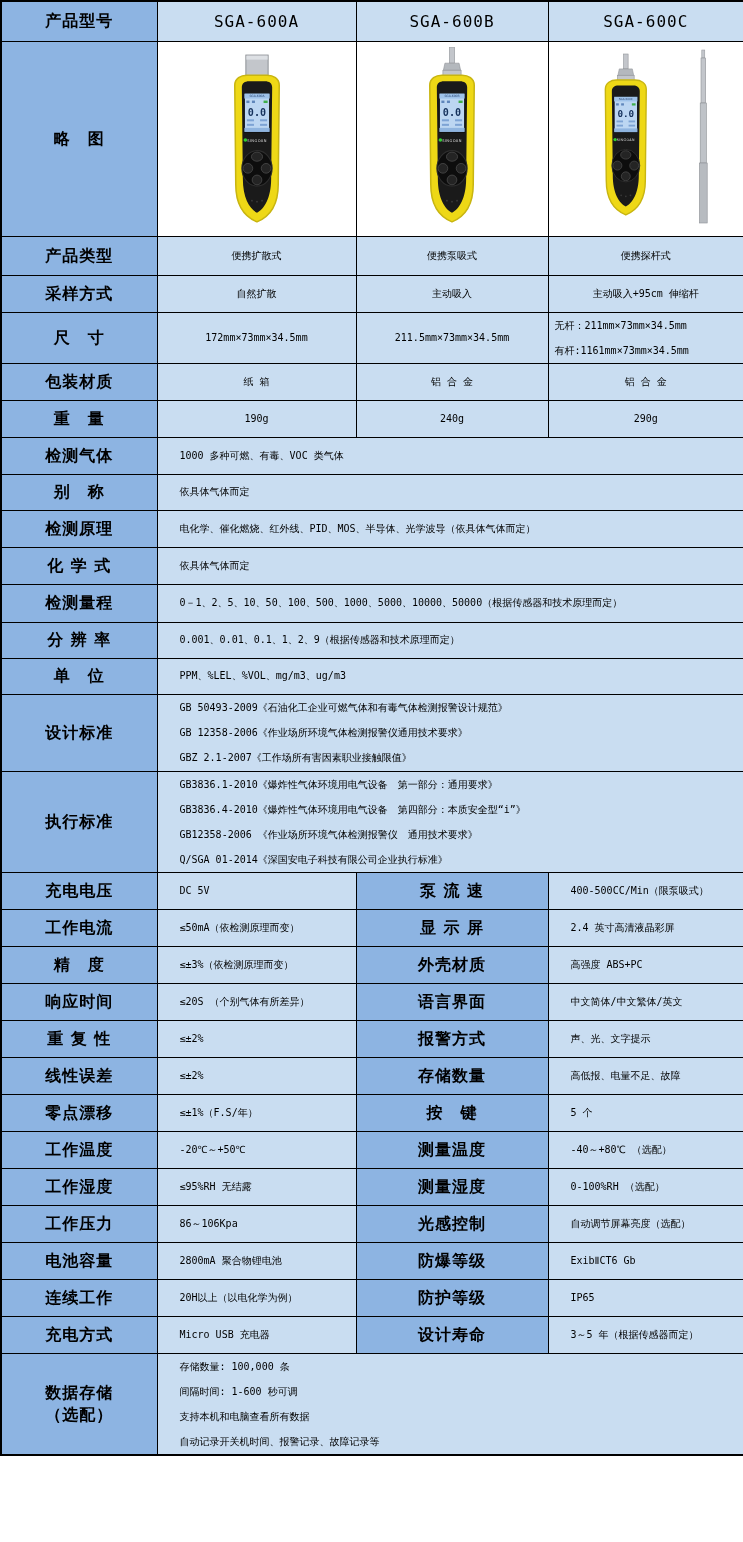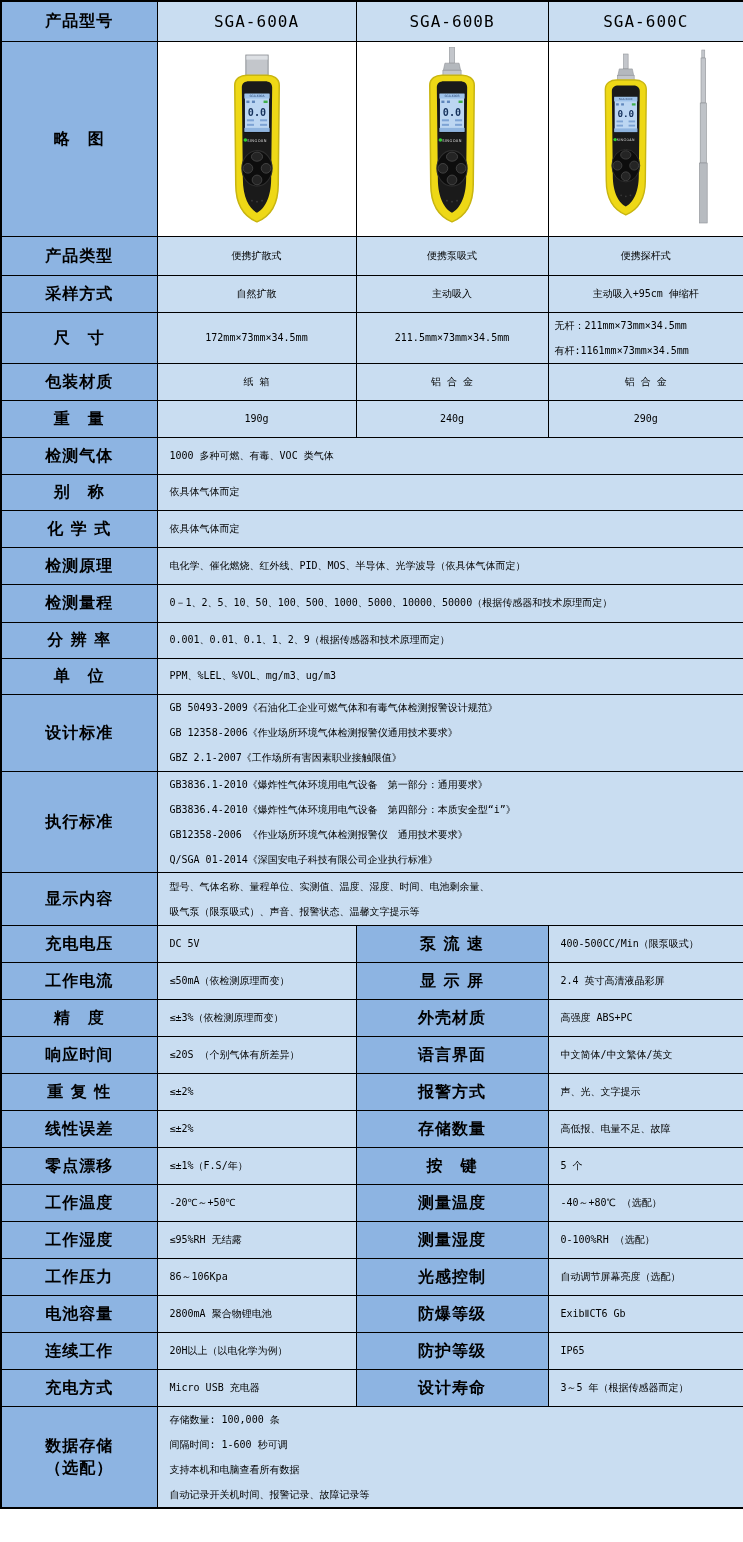--- a/index.html
+++ b/index.html
@@ -27,21 +27,21 @@
     line-height:22px;
     letter-spacing:1px;
   }
   .val{
     background:var(--value_bg,#C9DDF1);
     font-size:10px;
     color:#000;
     font-family:"DejaVu Sans Mono","Liberation Mono",monospace;
   }
   .c{text-align:center;}
-  .l{text-align:left;padding-left:12px;padding-right:6px;}
+  .l{text-align:left;padding-left:22px;padding-right:6px;}
   .ml{white-space:pre-line;line-height:25px;margin-top:40px;}
   .model{font-size:16px;letter-spacing:1px;}
   .imgcell{background:var(--image_bg,#fff);text-align:center;vertical-align:middle;}
   .h40{height:40px}.h195{height:195px}.h39{height:39px}.h37{height:37px}.h36{height:36px}
   .h50{height:50px}.h77{height:77px}.h100{height:100px}.h53{height:53px}.h102{height:102px}
   svg{display:block;margin:0 auto;}
 </style>
 </head>
 <body>
 
@@ -218,26 +218,26 @@
 
 <tr class="h37">
   <td class="lbl">检测气体</td>
   <td class="val l" colspan="3">1000 多种可燃、有毒、VOC 类气体</td>
 </tr>
 <tr class="h36">
   <td class="lbl">别　称</td>
   <td class="val l" colspan="3">依具体气体而定</td>
 </tr>
 <tr class="h37">
+  <td class="lbl">检测原理</td>
+  <td class="val l" colspan="3">电化学、催化燃烧、红外线、PID、MOS、半导体、光学波导（依具体气体而定）</td>
+</tr>
+<tr class="h37">
   <td class="lbl">化 学 式</td>
   <td class="val l" colspan="3">依具体气体而定</td>
-</tr>
-<tr class="h37">
-  <td class="lbl">检测原理</td>
-  <td class="val l" colspan="3">电化学、催化燃烧、红外线、PID、MOS、半导体、光学波导（依具体气体而定）</td>
 </tr>
 <tr class="h38" style="height:38px">
   <td class="lbl">检测量程</td>
   <td class="val l" colspan="3">0－1、2、5、10、50、100、500、1000、5000、10000、50000（根据传感器和技术原理而定）</td>
 </tr>
 <tr class="h36">
   <td class="lbl">分 辨 率</td>
   <td class="val l" colspan="3">0.001、0.01、0.1、1、2、9（根据传感器和技术原理而定）</td>
 </tr>
 <tr class="h36">
@@ -249,25 +249,20 @@
   <td class="val l ml" colspan="3">GB 50493-2009《石油化工企业可燃气体和有毒气体检测报警设计规范》
 GB 12358-2006《作业场所环境气体检测报警仪通用技术要求》
 GBZ 2.1-2007《工作场所有害因素职业接触限值》</td>
 </tr>
 <tr class="h100">
   <td class="lbl">执行标准</td>
   <td class="val l ml" colspan="3">GB3836.1-2010《爆炸性气体环境用电气设备　第一部分：通用要求》
 GB3836.4-2010《爆炸性气体环境用电气设备　第四部分：本质安全型“i”》
 GB12358-2006 《作业场所环境气体检测报警仪　通用技术要求》
 Q/SGA 01-2014《深国安电子科技有限公司企业执行标准》</td>
-</tr>
-<tr class="h53">
-  <td class="lbl">显示内容</td>
-  <td class="val l ml" colspan="3">型号、气体名称、量程单位、实测值、温度、湿度、时间、电池剩余量、
-吸气泵（限泵吸式）、声音、报警状态、温馨文字提示等</td>
 </tr>
 
 <tr class="h37">
   <td class="lbl">充电电压</td>
   <td class="val l">DC 5V</td>
   <td class="lbl">泵 流 速</td>
   <td class="val l">400-500CC/Min（限泵吸式）</td>
 </tr>
 <tr class="h37">
   <td class="lbl">工作电流</td>

